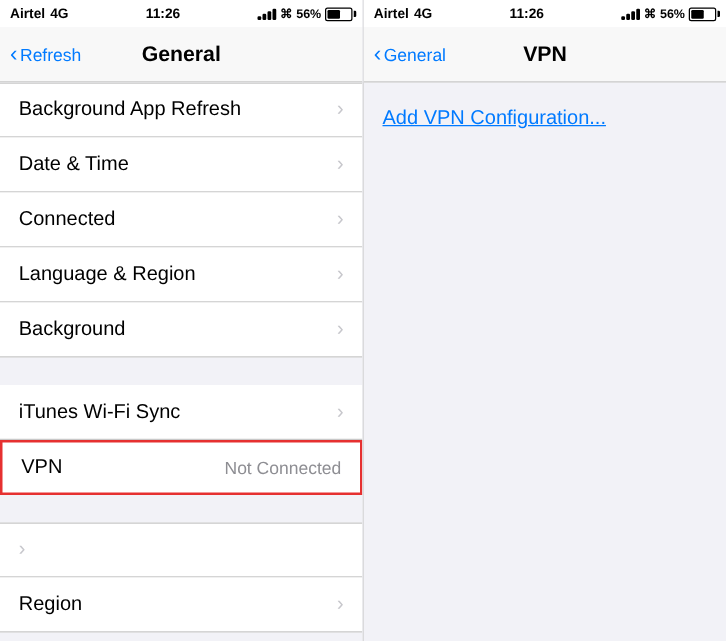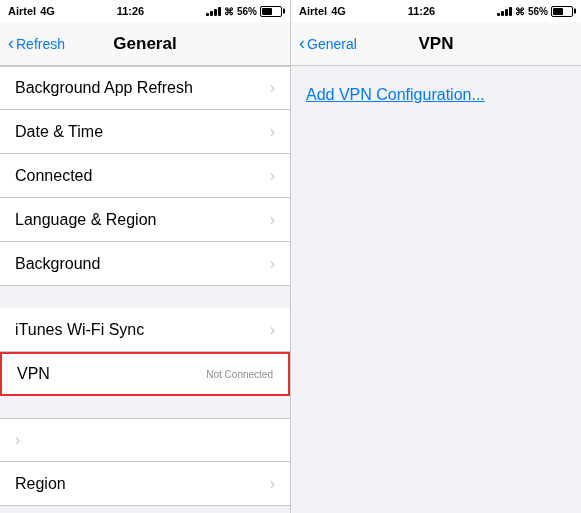--- a/index.html
+++ b/index.html
@@ -132,21 +132,21 @@
     .row-label {
       font-size: 16px;
       color: #000;
     }
     .row-right {
       display: flex;
       align-items: center;
       gap: 5px;
     }
     .row-value {
-      font-size: 10px;
+      font-size: 14px;
       color: #8e8e93;
     }
     .chevron-right {
       color: #c7c7cc;
       font-size: 16px;
     }
 
     
     .vpn-row {
       border: 2px solid #e63030;

